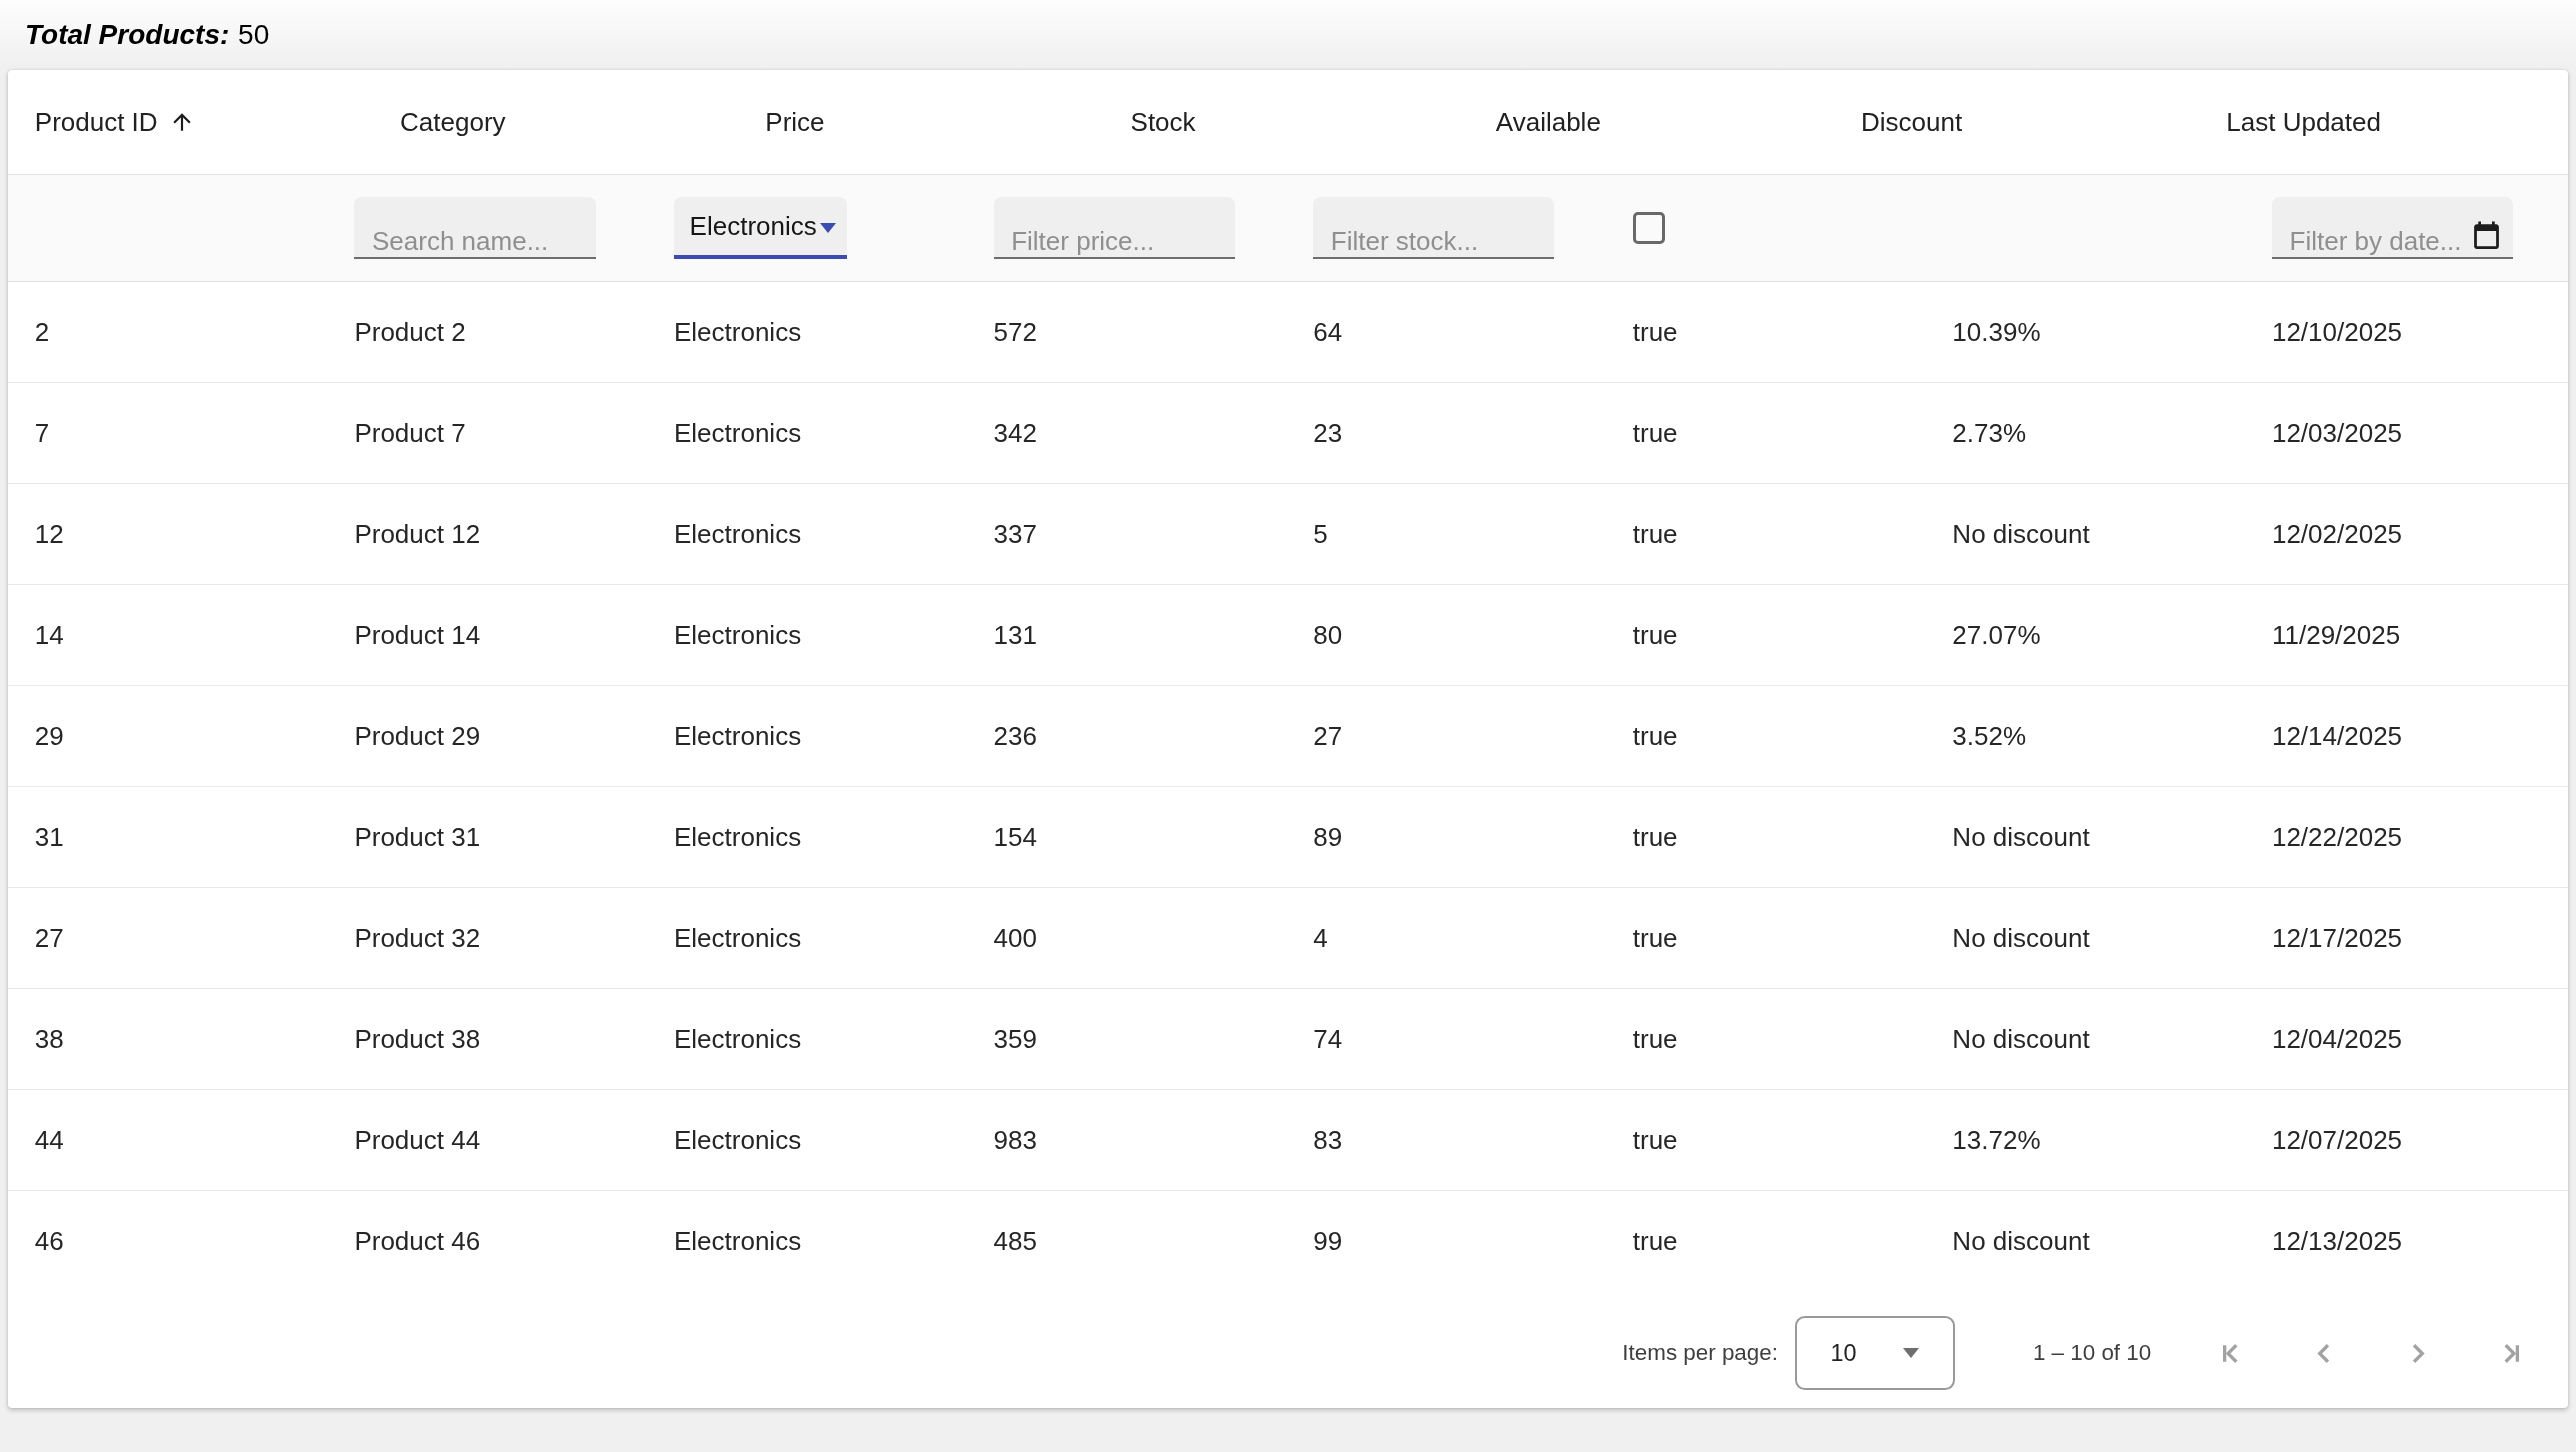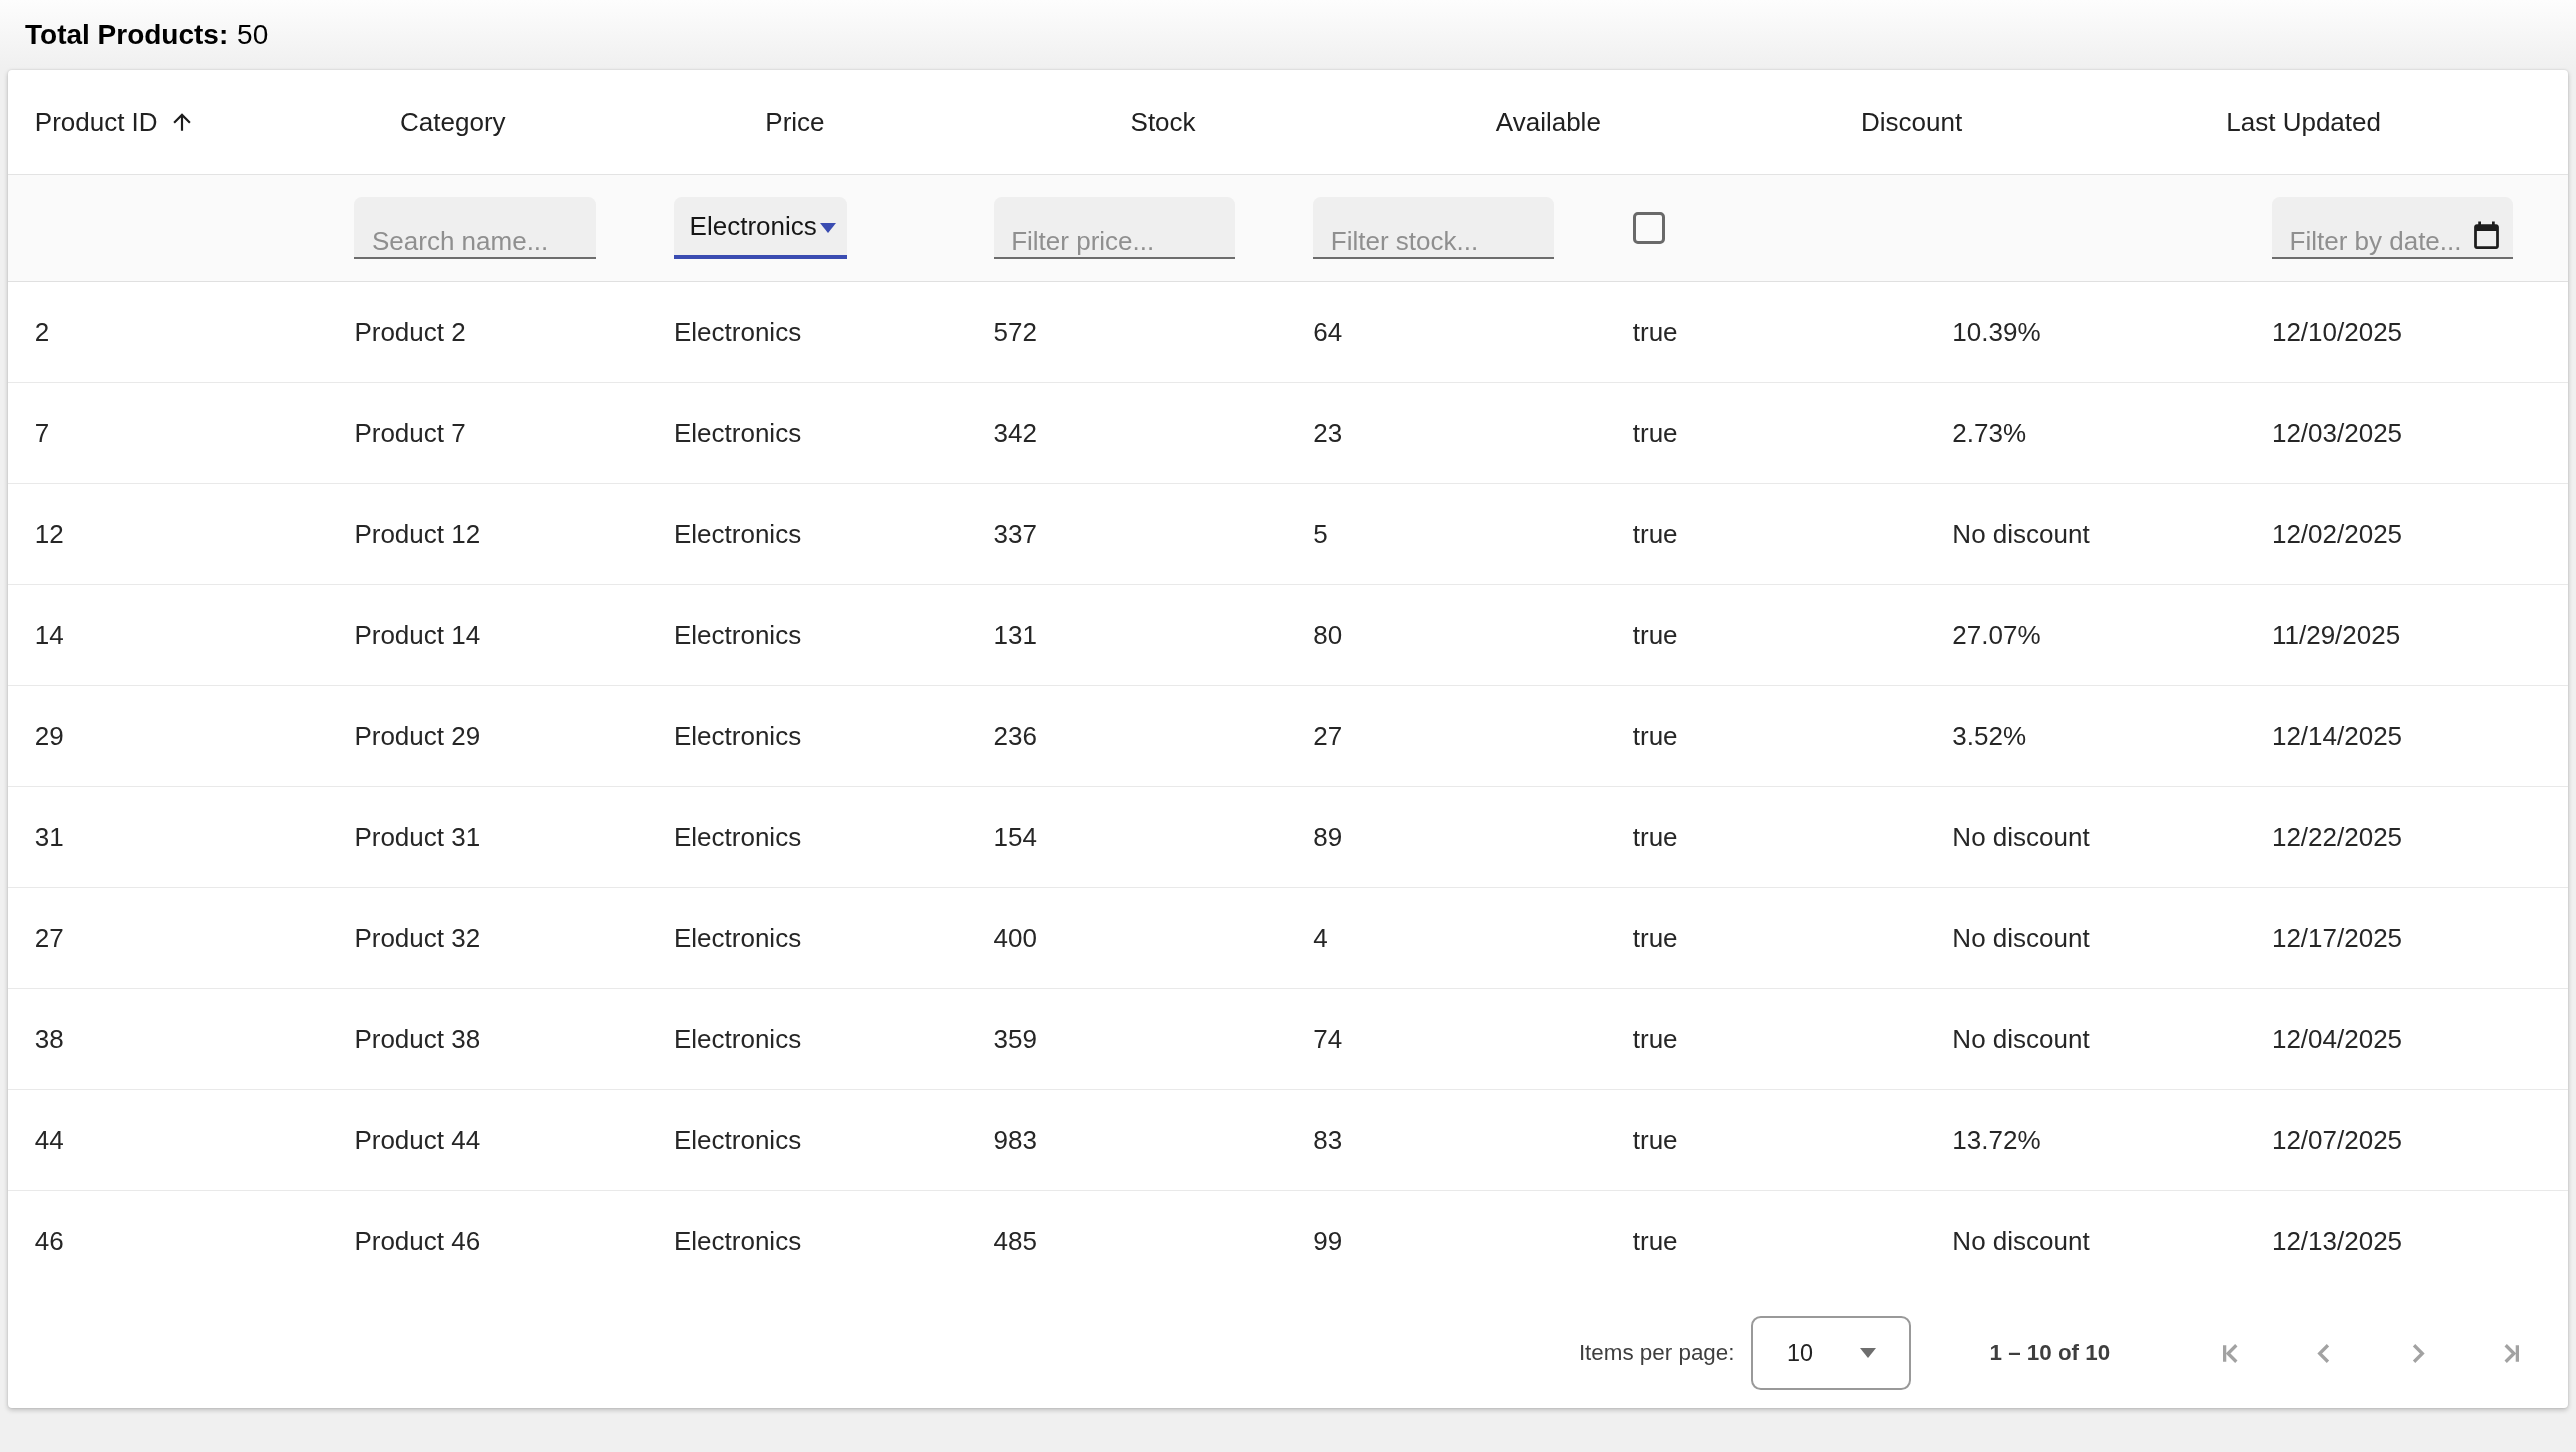--- a/index.html
+++ b/index.html
@@ -8,21 +8,21 @@
     width:2576px; height:1453px;
     background:linear-gradient(#fdfdfd 0px, #f0f0f0 68px, #f0f0f0 100%);
     font-family:"Liberation Sans","DejaVu Sans",sans-serif;
     color:#262626;
     overflow:hidden;
   }
   .title-bar {
     height:70px; display:flex; align-items:center;
     padding-left:25px; font-size:28px; color:#000;
   }
-  .title-bar .b { font-weight:700; margin-right:8.8px; }
+  .title-bar .b { font-weight:700; margin-right:8.8px;font-style:italic; }
   .card {
     margin:0 7.8px; height:1338px; background:#fff; border-radius:3.9px;
     box-shadow:0 2px 4.9px rgba(0,0,0,.22), 0 0 2px rgba(0,0,0,.12);
     display:flex; flex-direction:column;
   }
   .row { display:flex; width:100%; }
   .cell {
     flex:1 1 0; min-width:0; padding-left:23.4px;
     display:flex; align-items:center; font-size:26px;
   }
@@ -70,21 +70,21 @@
   .page-size {
     width:160px; height:74px; border:2px solid #999; border-radius:9.8px;
     background:#fff; display:flex; align-items:center; justify-content:center;
     gap:47px; font-size:23.4px; color:#222; margin-right:78px; cursor:pointer;
   }
   .tri-down-gray {
     width:0; height:0;
     border-left:8.8px solid transparent; border-right:8.8px solid transparent;
     border-top:10.7px solid #6e6e6e;
   }
-  .range { margin-right:105px;font-weight:bold; }
+  .range { margin-right:64px; }
   .nav { display:flex; gap:60px; }
   .nav button { border:none; background:none; padding:0; width:33px; height:33px; cursor:default; }
   .nav svg { stroke:#a2a2a2; stroke-width:2.4; fill:none; }
 </style>
 </head>
 <body>
 
 <div class="title-bar">
   <span class="b">Total Products:</span>
   <span>50</span>

